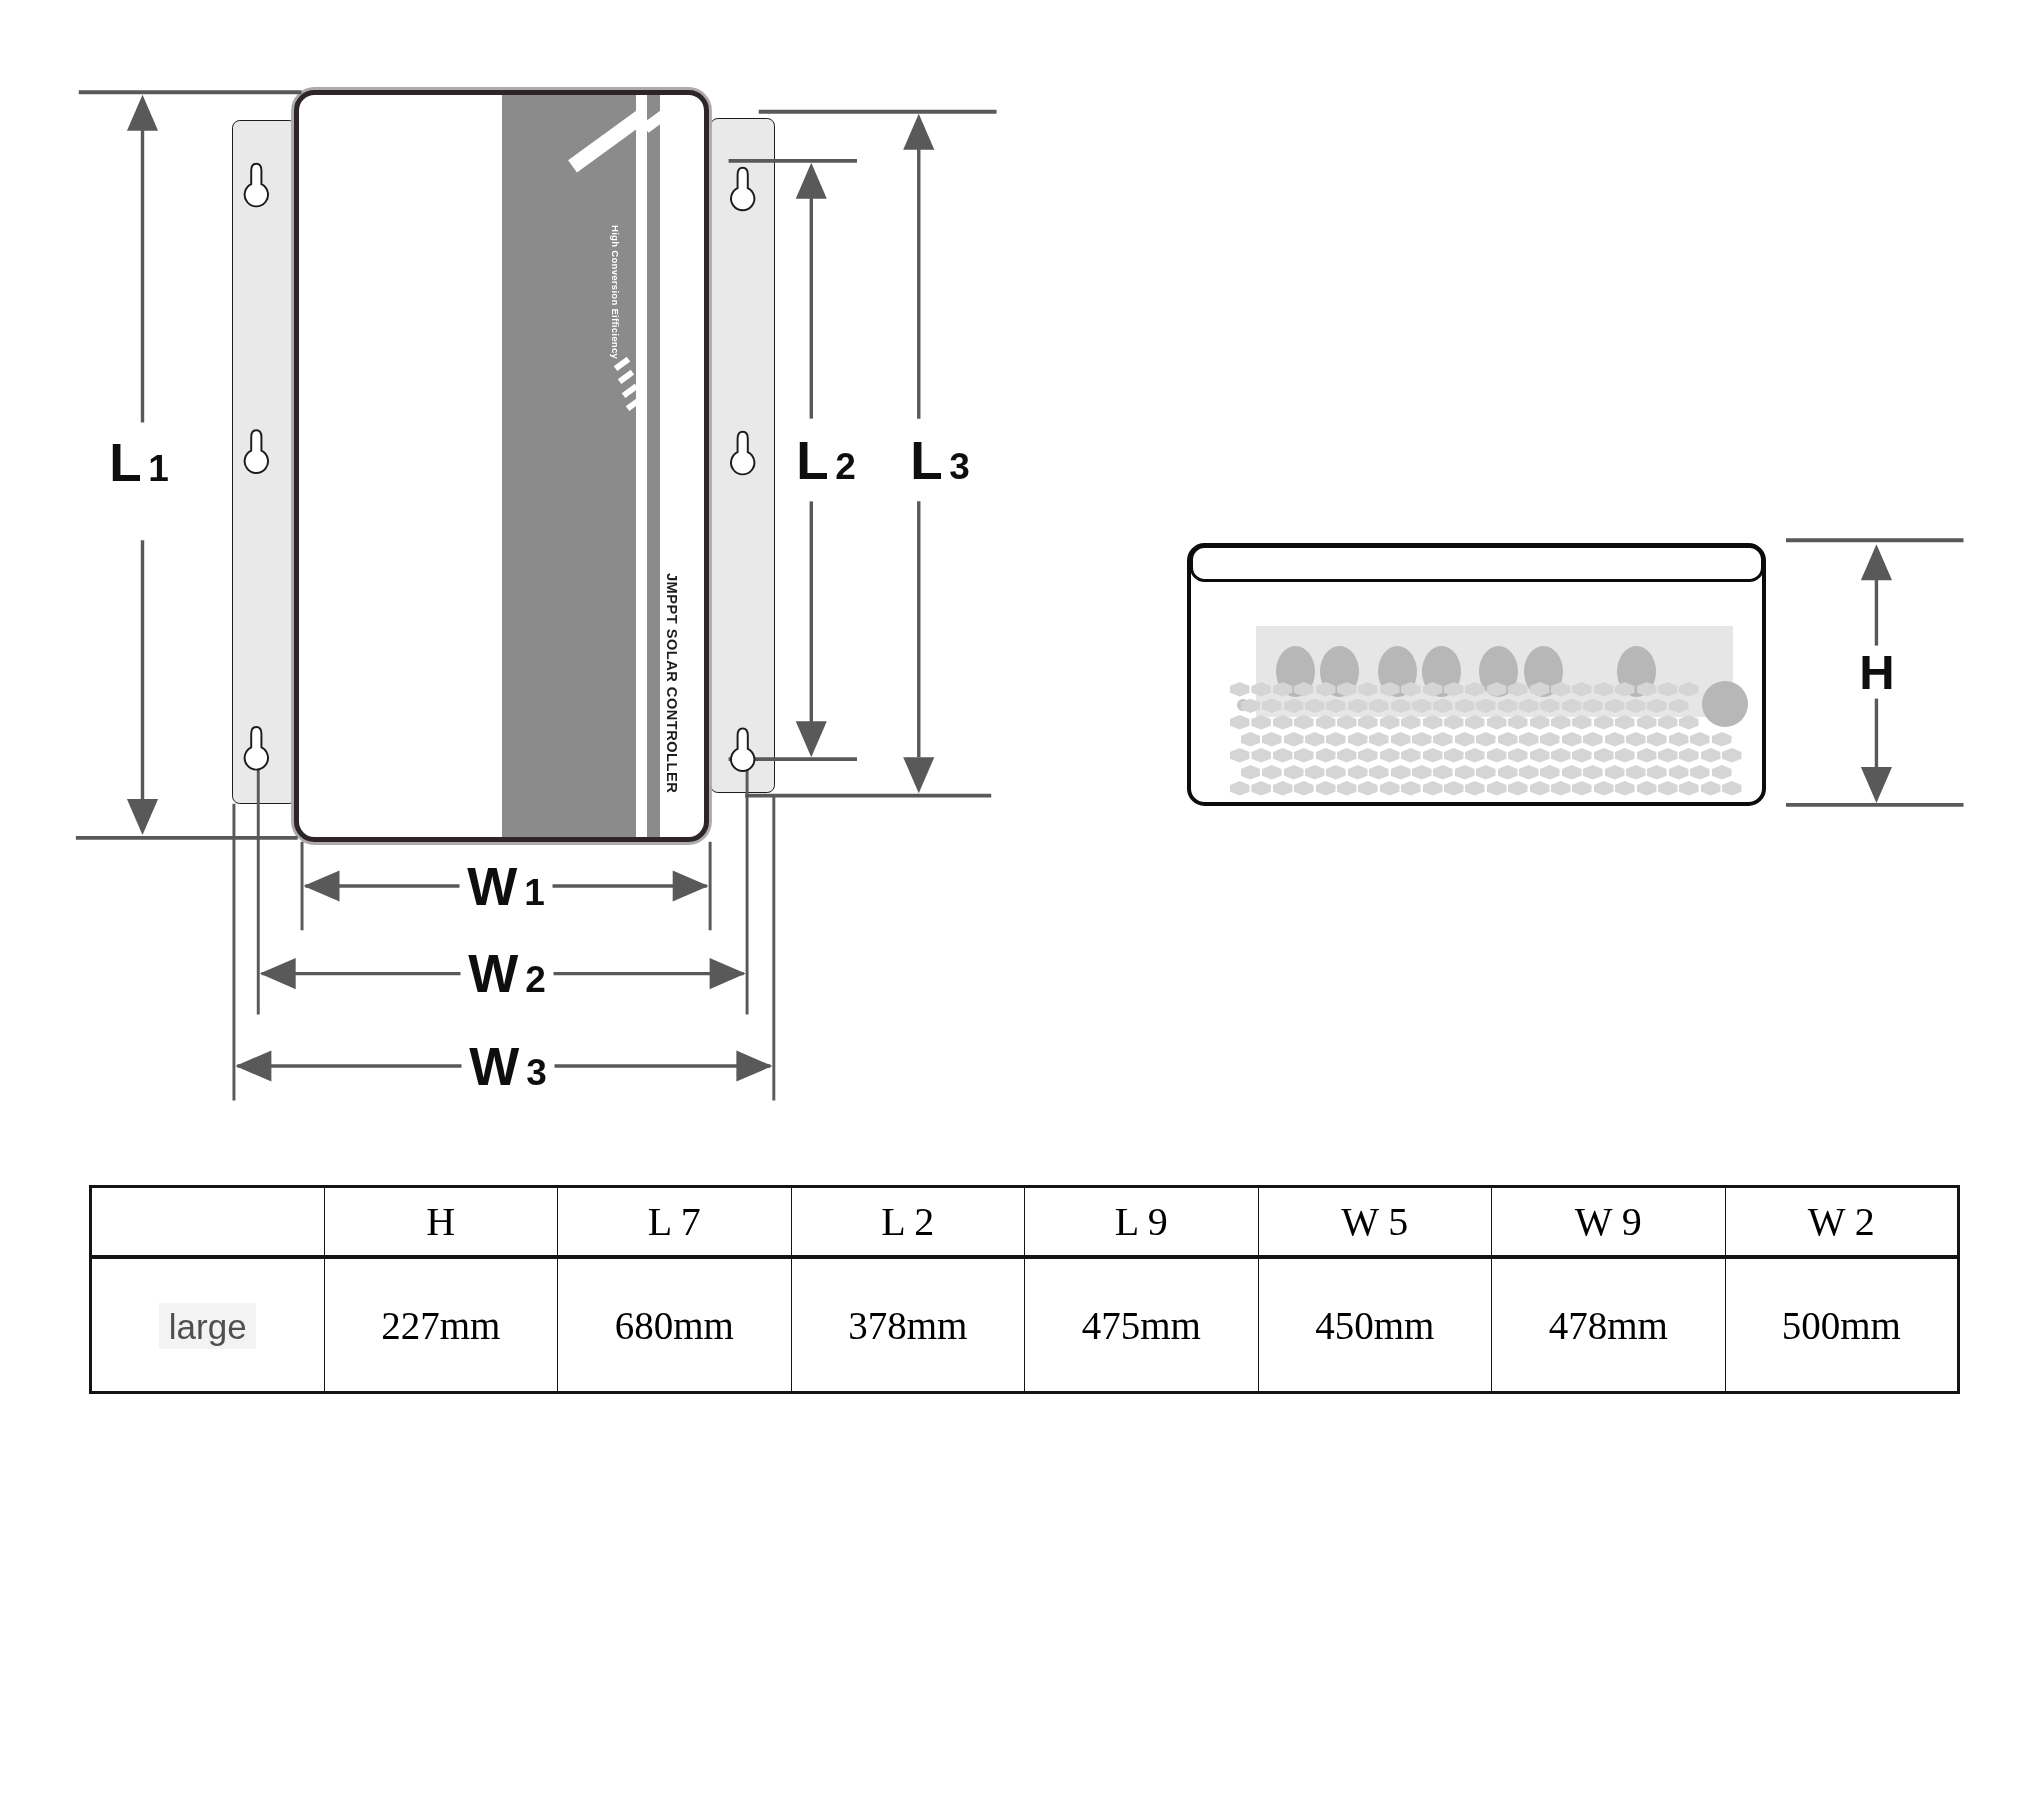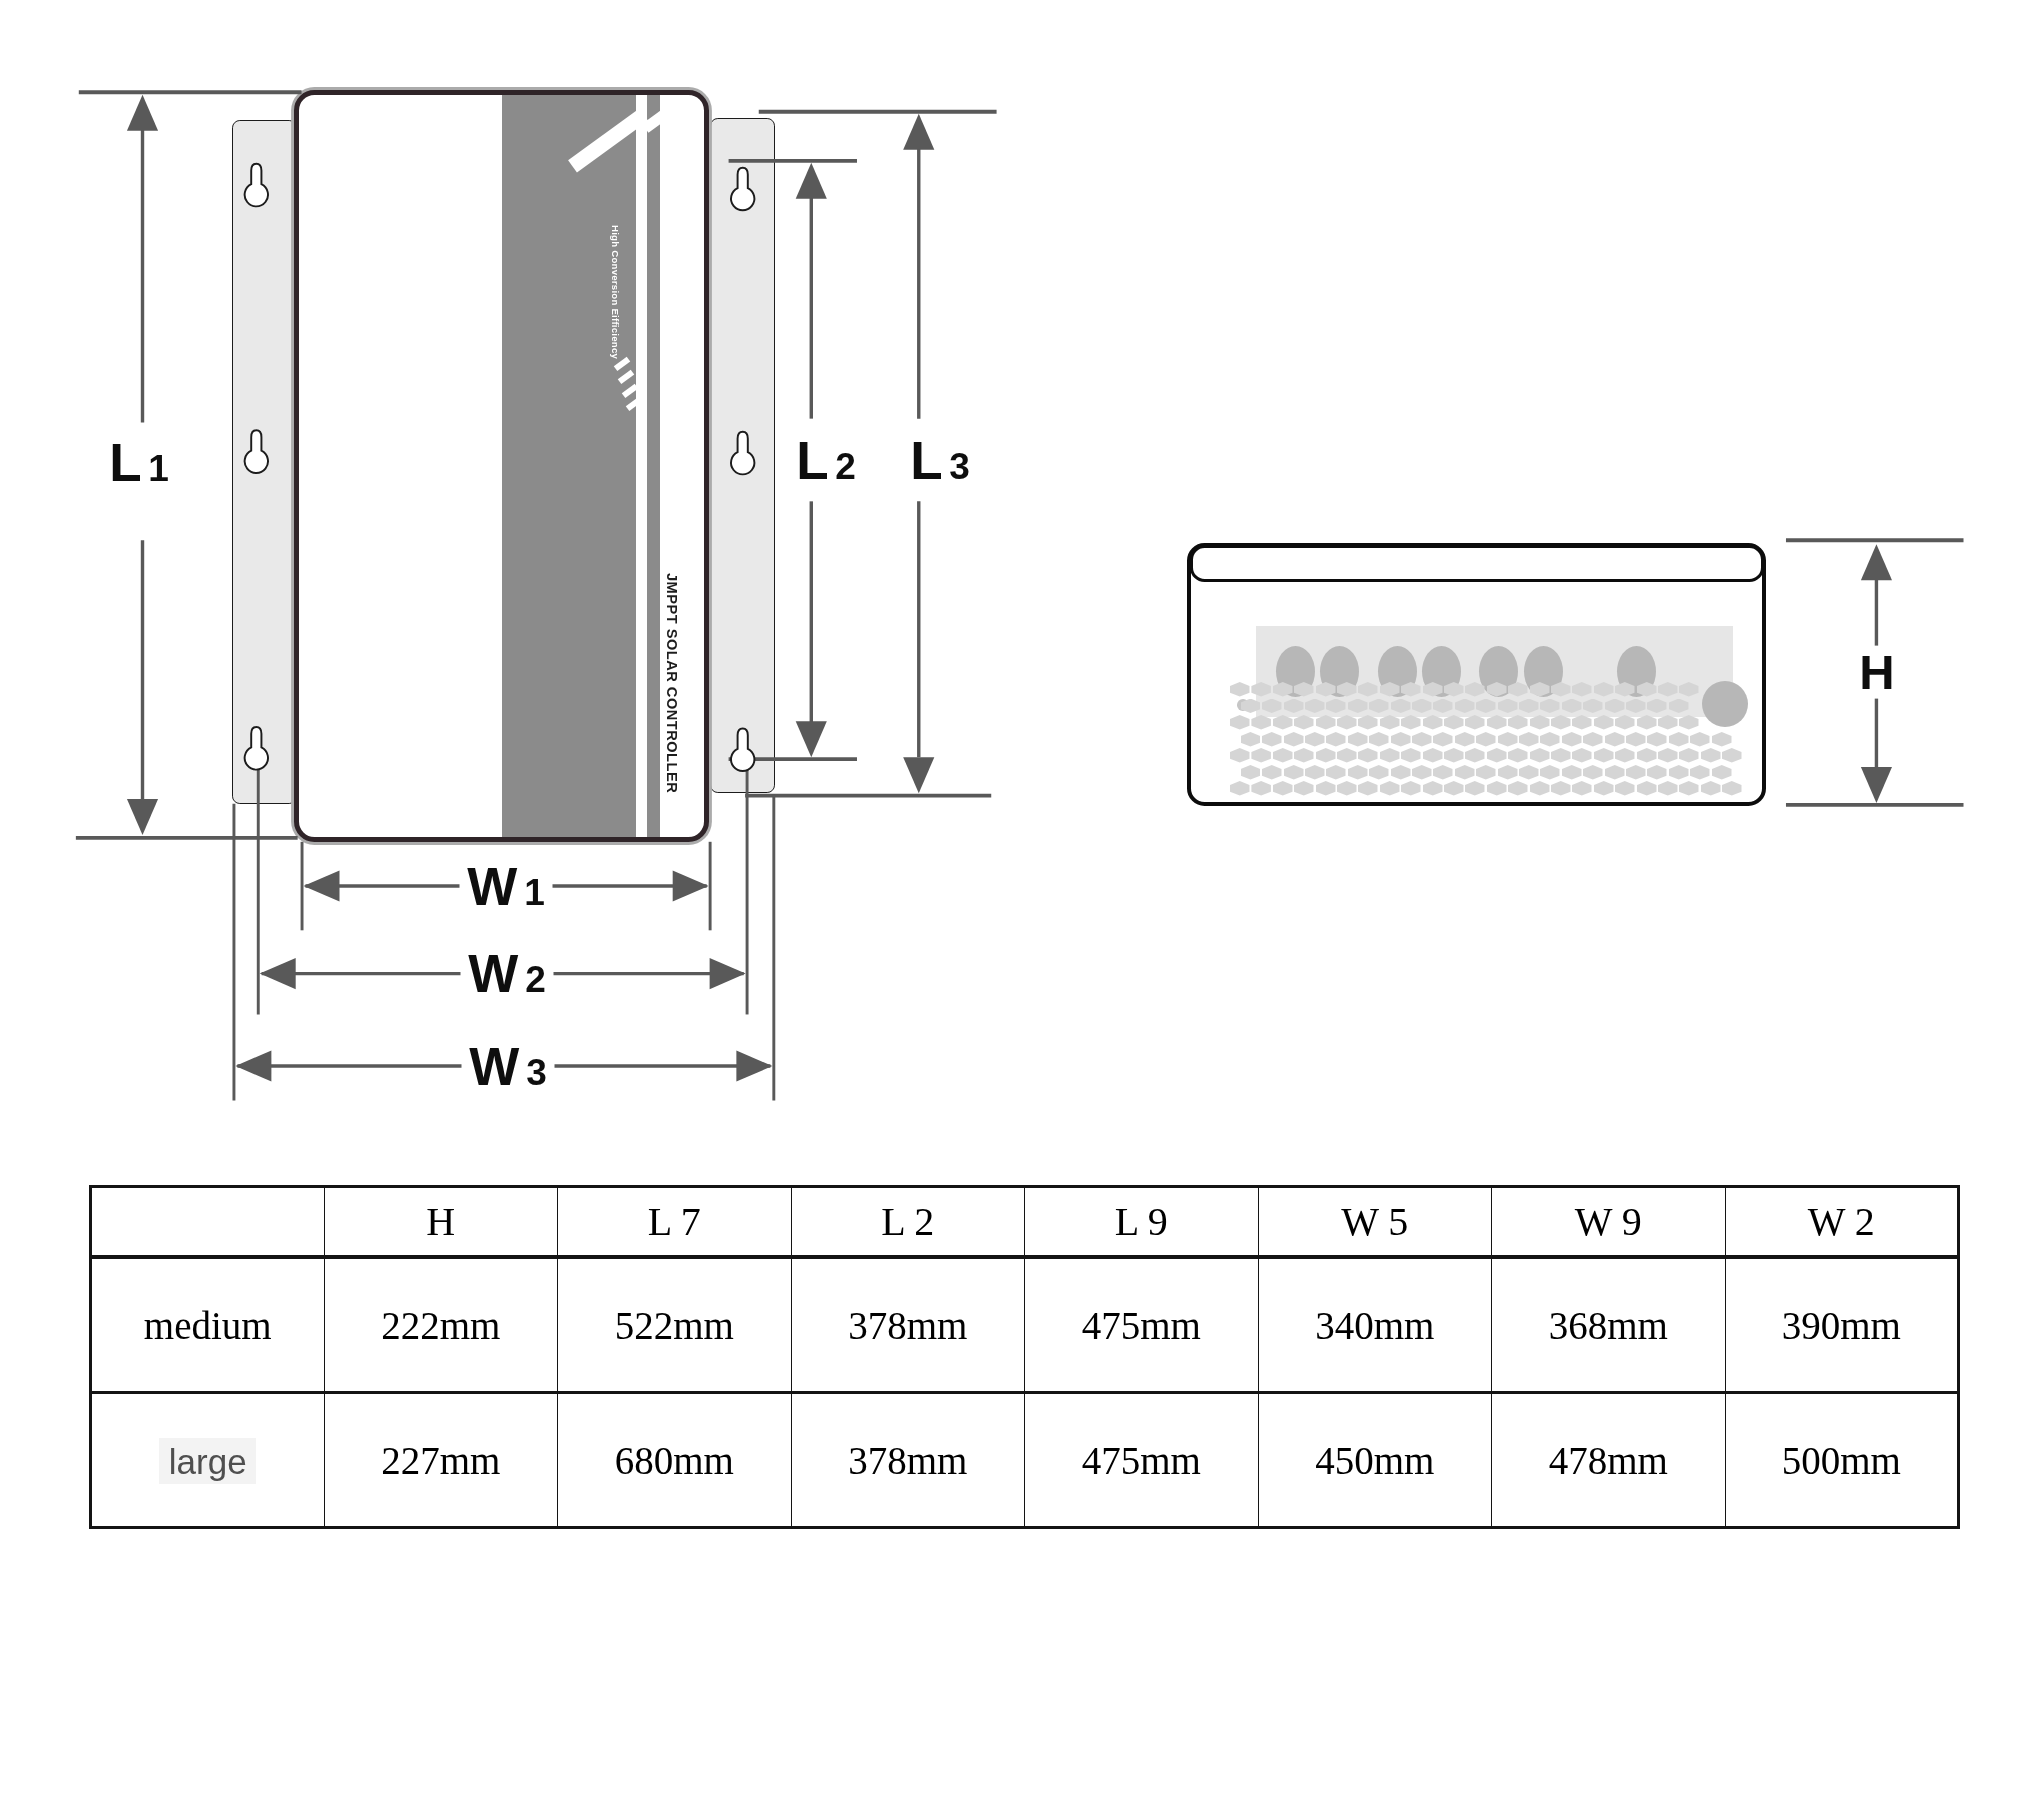--- a/index.html
+++ b/index.html
@@ -363,30 +363,20 @@
         <th>L 7</th>
         <th>L 2</th>
         <th>L 9</th>
         <th>W 5</th>
         <th>W 9</th>
         <th>W 2</th>
       </tr>
     </thead>
     <tbody>
       <tr>
-        <td>medium</td>
-        <td>222mm</td>
-        <td>522mm</td>
-        <td>378mm</td>
-        <td>475mm</td>
-        <td>340mm</td>
-        <td>368mm</td>
-        <td>390mm</td>
-      </tr>
-      <tr>
         <td>
           <span class="muted-label">large</span>
         </td>
         <td>227mm</td>
         <td>680mm</td>
         <td>378mm</td>
         <td>475mm</td>
         <td>450mm</td>
         <td>478mm</td>
         <td>500mm</td>

